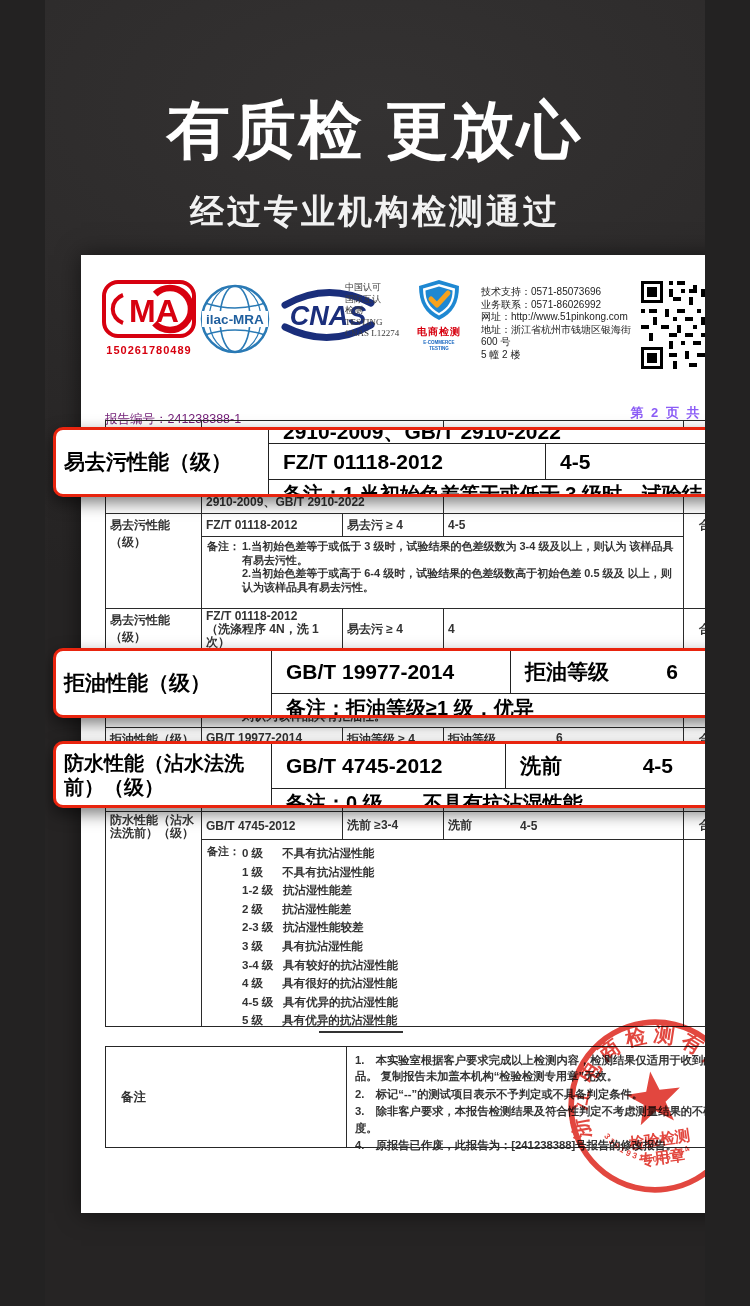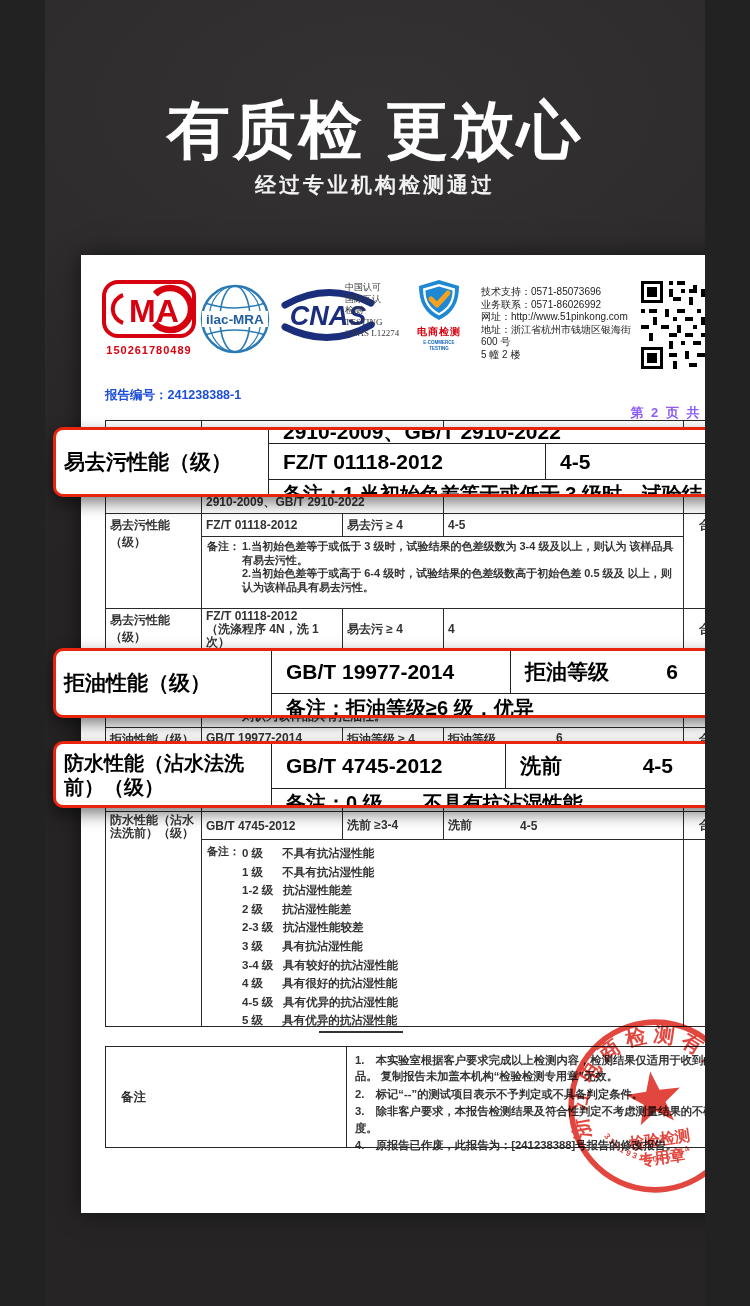--- a/index.html
+++ b/index.html
@@ -2,43 +2,43 @@
 <html><head>
 <meta charset="utf-8">
 <style>
   html,body{margin:0;padding:0;background:#232222;}
   .page{position:relative;width:660px;height:1306px;margin:0 auto;overflow:hidden;
     background:radial-gradient(ellipse 900px 500px at 50% 8%, #343232 0%, #2c2a2a 55%, #262424 100%);
     font-family:"Liberation Sans", sans-serif;}
   
   .hd-title{position:absolute;left:0;top:88px;width:100%;text-align:center;color:#fff;
     font-size:63px;font-weight:700;letter-spacing:3px;}
-  .hd-sub{position:absolute;left:0;top:171px;width:100%;text-align:center;color:#f2f2f2;
-    font-size:21px;font-weight:600;letter-spacing:3px;}
+  .hd-sub{position:absolute;left:0;top:189px;width:100%;text-align:center;color:#f2f2f2;
+    font-size:34px;font-weight:600;letter-spacing:3px;}
   
   .paper{position:absolute;left:36px;top:255px;width:678px;height:958px;background:#fff;
     box-shadow:0 0 22px rgba(0,0,0,.55);}
   .paper *{box-sizing:border-box;}
   
   .logo-cma{position:absolute;left:20px;top:24px;width:96px;}
   .cma-num{color:#d7000f;font-size:11px;font-weight:700;letter-spacing:1px;margin-top:1px;text-align:center;}
   .logo-ilac{position:absolute;left:118px;top:28px;}
   .logo-cnas{position:absolute;left:196px;top:32px;}
   .accr{position:absolute;left:264px;top:27px;font-family:"Liberation Serif",serif;
     font-size:9px;line-height:11.5px;color:#3a3a3a;}
   .logo-shield{position:absolute;left:332px;top:24px;width:52px;text-align:center;}
   .ec-label{color:#d7000f;font-size:10px;font-weight:700;letter-spacing:1px;}
   .ec-sub{color:#1565c0;font-size:5px;font-weight:700;transform:scale(.9);}
   .contact{position:absolute;left:400px;top:31px;width:165px;color:#222;
     font-size:10px;font-weight:400;line-height:12.5px;}
   .qr{position:absolute;left:560px;top:26px;width:88px;height:88px;}
   
   .rpt-title{position:absolute;left:0;top:112px;width:100%;text-align:center;color:#111;
     font-family:"Liberation Serif",serif;font-size:25px;font-weight:700;letter-spacing:7px;}
-  .rpt-no{position:absolute;left:24px;top:132px;font-size:12.5px;font-weight:700;color:#1d4ed8;}
+  .rpt-no{position:absolute;left:24px;top:156px;font-size:12.5px;font-weight:400;color:#701a75;}
   .rpt-page{position:absolute;right:22px;top:149px;font-size:13px;font-weight:700;color:#8b5cf6;letter-spacing:2px;}
   
   .dtable{position:absolute;left:24px;top:165px;width:634px;display:grid;
     grid-template-columns:95px 141px 101px 240px 55px;
     grid-template-rows:92px 23px 72px 41px 78px 84px 28px 187px;
     border:1.6px solid #262626;color:#333;}
   .tc{border-left:1.2px solid #2b2b2b;border-top:1.2px solid #2b2b2b;
     font-size:12px;font-weight:700;padding:2px 4px;overflow:hidden;}
   .tc.c1{border-left:none;} .tc.r1{border-top:none;}
   .vc{display:flex;align-items:center;} .vt{display:flex;align-items:flex-start;padding-top:3px;}
@@ -252,21 +252,21 @@
   </div>
 
   <div class="callout" style="top:648px;height:70px;grid-template-columns:215px 240px 205px 1fr;grid-template-rows:42px 1fr;">
     <div class="co-cell" style="grid-area:1/1/3/2;">拒油性能（级）</div>
     <div class="co-cell bl br" style="grid-area:1/2/2/3;padding-left:14px;">GB/T 19977-2014</div>
     <div class="co-cell" style="grid-area:1/3/2/4;padding-left:14px;">
       <span>拒油等级</span>
       <span class="co-val">6</span>
     </div>
     <div class="clip-bot bl bt" style="grid-area:2/2/3/4;">
-        <span>备注：拒油等级≥6 级，优异</span>
+        <span>备注：拒油等级≥1 级，优异</span>
       </div>
     <div class="co-cell bl" style="grid-area:1/4/3/5;justify-content:center;font-size:22px;">合格</div>
   </div>
 
   <div class="callout" style="top:741px;height:67px;grid-template-columns:215px 235px 205px 1fr;grid-template-rows:44px 1fr;">
     <div class="co-cell" style="grid-area:1/1/3/2;font-size:20px;line-height:24px;">防水性能（沾水法洗前）（级）</div>
     <div class="co-cell bl br" style="grid-area:1/2/2/3;padding-left:14px;">GB/T 4745-2012</div>
     <div class="co-cell" style="grid-area:1/3/2/4;padding-left:14px;">
       <span>洗前</span>
       <span class="co-val">4-5</span>

